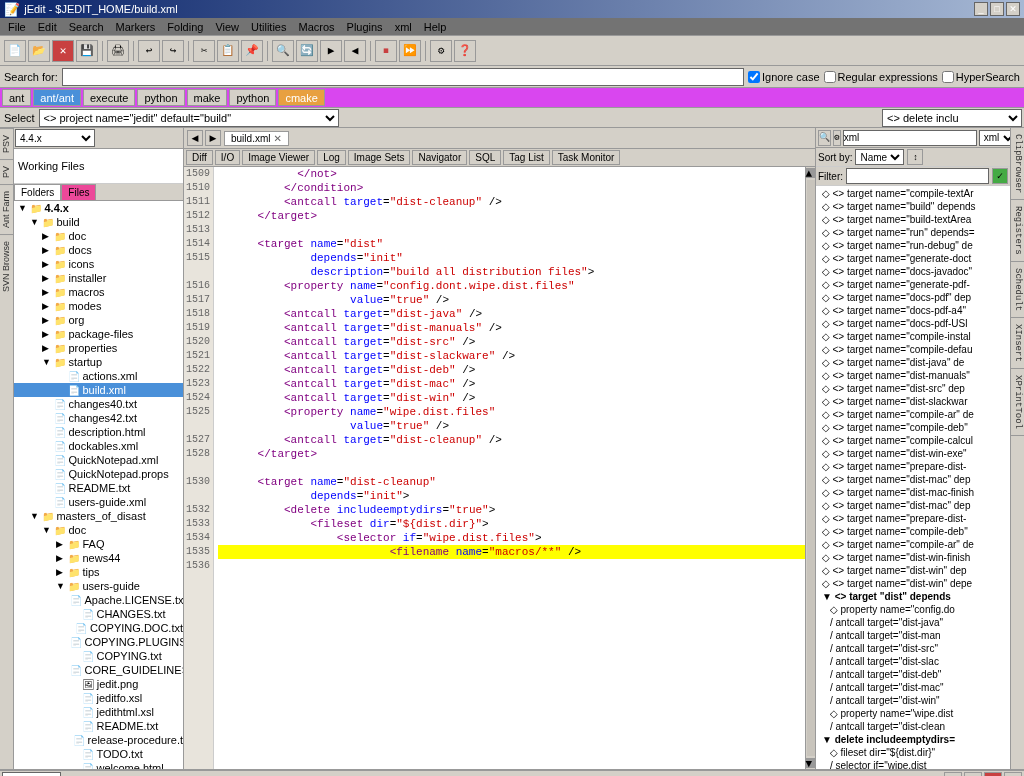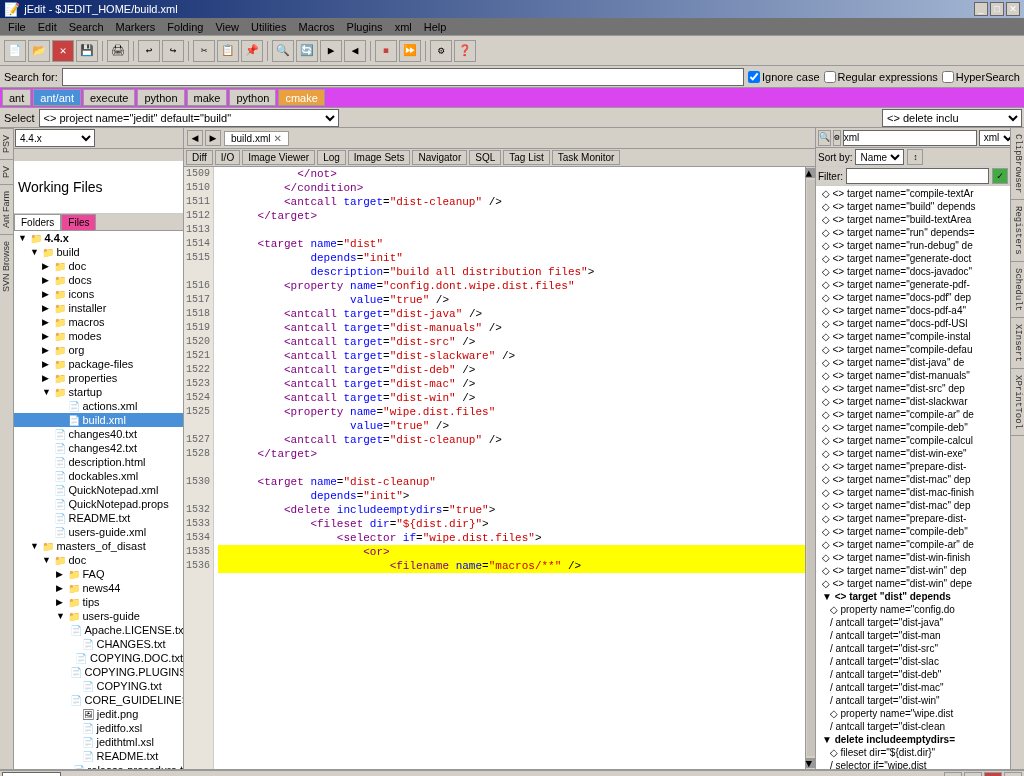--- a/index.html
+++ b/index.html
@@ -418,26 +418,25 @@
       background: white;
       border: 1px solid #666;
     }
     
     
     ::-webkit-scrollbar { width: 8px; height: 8px; }
     ::-webkit-scrollbar-track { background: #d4d0c8; }
     ::-webkit-scrollbar-thumb { background: #999; }
     
     .wf-label {
-      font-size: 14px;
-      font-family: Arial, sans-serif;
-      padding: 18px 4px;
+      font-size: 11px;
+      font-family: Arial, sans-serif;
+      padding: 11px 4px;
       background: white;
       border-bottom: 1px solid #ccc;
-      margin-top: 12px;
     }
     
     .editor-top-row {
       display: flex;
       align-items: center;
       background: #d4d0c8;
       padding: 1px;
       border-bottom: 1px solid #999;
     }
     .version-select {
@@ -778,21 +777,20 @@
         <div class="code-line">          <span class="xml-tag">&lt;property</span> <span class="xml-attr">name</span>=<span class="xml-val">"wipe.dist.files"</span></div>
         <div class="code-line">                    <span class="xml-attr">value</span>=<span class="xml-val">"true"</span> /&gt;</div>
         <div class="code-line">          <span class="xml-tag">&lt;antcall</span> <span class="xml-attr">target</span>=<span class="xml-val">"dist-cleanup"</span> /&gt;</div>
         <div class="code-line">      <span class="xml-tag">&lt;/target&gt;</span></div>
         <div class="code-line"></div>
         <div class="code-line">      <span class="xml-tag">&lt;target</span> <span class="xml-attr">name</span>=<span class="xml-val">"dist-cleanup"</span></div>
         <div class="code-line">              <span class="xml-attr">depends</span>=<span class="xml-val">"init"</span>&gt;</div>
         <div class="code-line">          <span class="xml-tag">&lt;delete</span> <span class="xml-attr">includeemptydirs</span>=<span class="xml-val">"true"</span>&gt;</div>
         <div class="code-line">              <span class="xml-tag">&lt;fileset</span> <span class="xml-attr">dir</span>=<span class="xml-val">"${dist.dir}"</span>&gt;</div>
         <div class="code-line">                  <span class="xml-tag">&lt;selector</span> <span class="xml-attr">if</span>=<span class="xml-val">"wipe.dist.files"</span>&gt;</div>
-        <div class="code-line highlight-yellow">                      <span class="xml-tag">&lt;or&gt;</span></div>
         <div class="code-line highlight-yellow">                          <span class="xml-tag">&lt;filename</span> <span class="xml-attr">name</span>=<span class="xml-val">"macros/**"</span> /&gt;</div>
       </div>
 
       <div style="width:10px;background:#d4d0c8;border-left:1px solid #999;display:flex;flex-direction:column;align-items:center;cursor:pointer;">
         <div style="width:10px;height:10px;background:#999;margin:1px 0;">▲</div>
         <div style="flex:1;width:8px;background:#c8c4bc;margin:1px;"></div>
         <div style="width:10px;height:10px;background:#999;margin:1px 0;">▼</div>
       </div>
     </div>
   </div>

